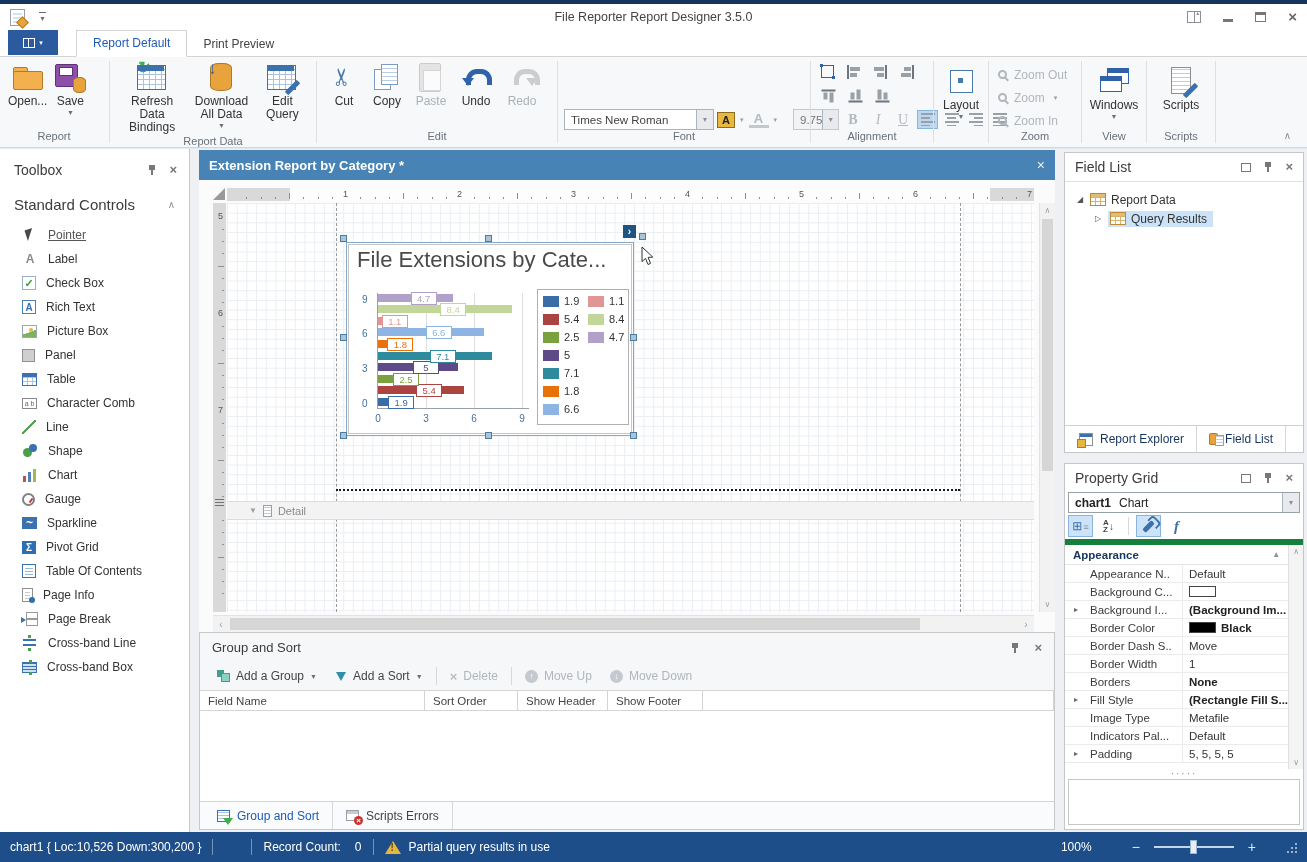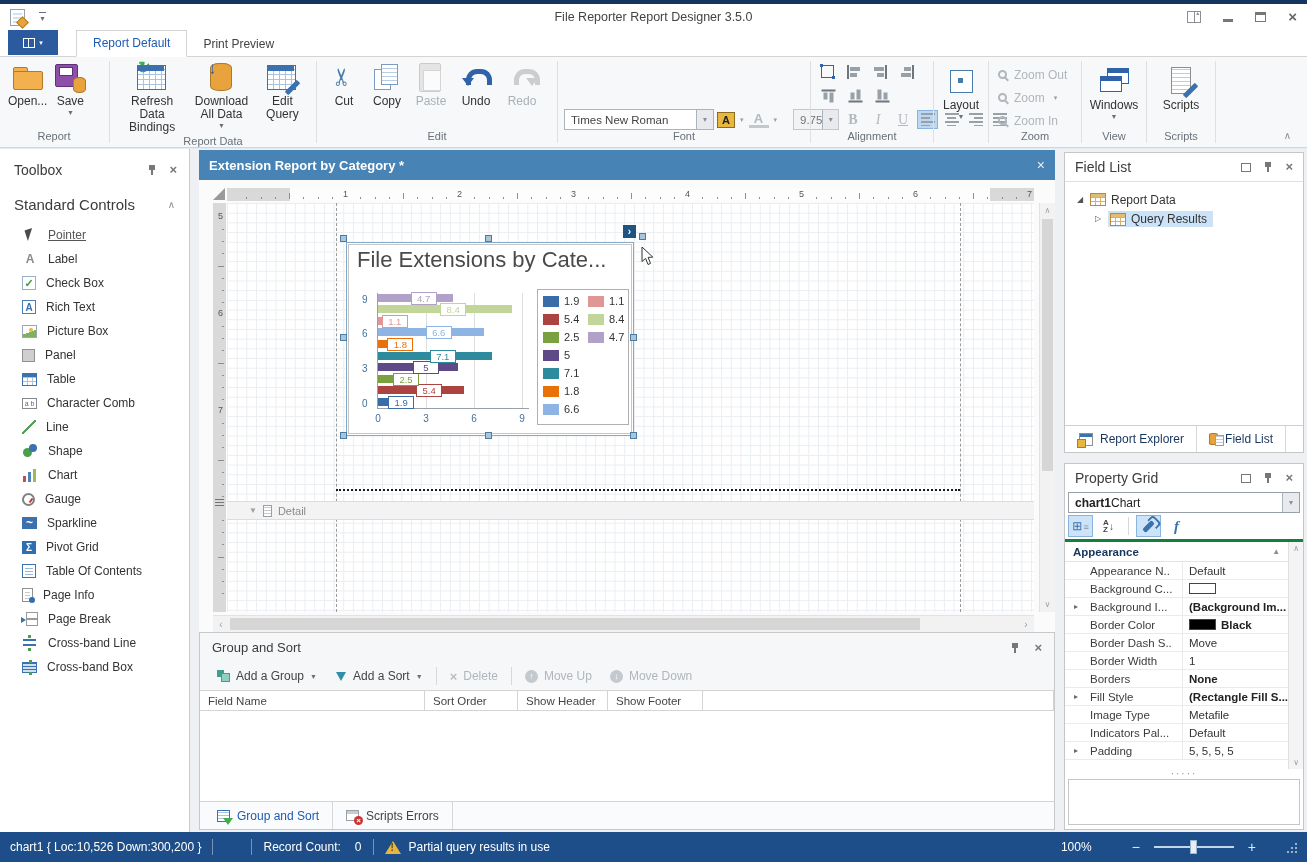--- a/index.html
+++ b/index.html
@@ -242,42 +242,42 @@
 .panel{background:#fff;border:1px solid #c6c6c6;display:flex;flex-direction:column}
 .p-head{height:28px;display:flex;align-items:center;padding:0 10px;font-size:14px;color:#3c3c3c;flex:none}
 .p-hicons{margin-left:auto;display:flex;align-items:center;gap:12px}
 .resto{width:10px;height:9px;border:1px solid #777}
 .fieldlist{height:301px}
 .fl-tree{flex:1;border-top:1px solid #e0e0e0;padding-top:8px;font-size:12px;color:#333}
 .fl-row{display:flex;align-items:center;height:19px;gap:5px}
 .fl-expander{font-size:8px;color:#555;width:10px;text-align:center}
 .tbl-ico-or{width:16px;height:13px;border:1px solid #b98a3e;background:repeating-linear-gradient(90deg,transparent 0 4px,#d9b06a 4px 5px),repeating-linear-gradient(0deg,transparent 0 3px,#d9b06a 3px 4px),#fff;position:relative;flex:none}
 .tbl-ico-or::before{content:"";position:absolute;left:0;top:0;right:0;height:3px;background:#e3bc74}
-.fl-sel{display:flex;align-items:flex-end;gap:5px;background:#cbe2f7;padding:1px 6px 1px 2px}
+.fl-sel{display:flex;align-items:flex-start;gap:5px;background:#cbe2f7;padding:1px 6px 1px 2px}
 .fl-tabs{height:27px;border-top:1px solid #d0d0d0;display:flex;align-items:center;font-size:12px;color:#17365d;padding-left:2px}
 .fl-tab{display:flex;align-items:center;gap:7px;padding:0 12px;height:100%;border-right:1px solid #d8d8d8}
 .rex-ico{width:14px;height:13px;border:1px solid #8a9098;background:linear-gradient(#3b71ad 0 3px,#fff 3px);position:relative}
 .rex-ico::after{content:"";position:absolute;left:-3px;bottom:-3px;width:7px;height:7px;background:#e8b63f;border:1px solid #b07c28}
 .flt-ico{width:9px;height:12px;background:#e8a33d;border:1px solid #ad792a;border-radius:3px/2px;position:relative}
 .flt-ico::after{content:"";position:absolute;right:-7px;top:1px;width:7px;height:9px;background:repeating-linear-gradient(0deg,#fff 0 2px,#c8ccd2 2px 3px);border:1px solid #98a0a8}
 .propgrid{flex:1;margin-top:10px}
 .pg-combo{height:21px;border:1px solid #98a0a8;display:flex;align-items:center;padding-left:6px;font-size:12px;color:#222;margin:0 3px}
-.pg-obj{font-weight:bold;margin-right:0}
+.pg-obj{font-weight:bold;margin-right:8px}
 .pg-toolbar{height:26px;display:flex;align-items:center;gap:3px;padding:2px 3px}
 .pg-tbtn{width:25px;height:22px;display:flex;align-items:center;justify-content:center;border:1px solid transparent}
 .pg-tbtn.active{background:#cde3f7;border-color:#8ab4e0}
 .cat-ico{font-size:12px;color:#3b71ad}
 .cat-ico::after{content:"≡";font-size:9px;color:#8a9098;margin-left:1px}
 .pg-azwrap{display:flex;align-items:center}
 .azl{display:flex;flex-direction:column;font-size:8px;line-height:7px;font-weight:bold;color:#444}
 .azarr{font-size:10px;color:#444}
 .wrench{width:5px;height:13px;background:#3b71ad;border-radius:2px;transform:rotate(45deg);position:relative}
 .wrench::before{content:"";position:absolute;top:-5px;left:-3px;width:9px;height:6px;border:2px solid #3b71ad;border-bottom:none;border-radius:4px 4px 0 0}
 .f-ico{font-family:"Liberation Serif",serif;font-style:italic;font-weight:bold;font-size:15px;color:#3b71ad}
-.pg-grid{flex:1;border-top:3px solid #15803d;position:relative;font-size:11.5px;overflow:hidden}
+.pg-grid{flex:1;border-top:6px solid #15803d;position:relative;font-size:11.5px;overflow:hidden}
 .pg-rows{margin-right:15px}
 .pg-cat{height:20px;display:flex;align-items:center;padding-left:8px;font-weight:bold;color:#17365d;border-bottom:1px solid #e4e4e4}
 .pg-cat .chev{margin-left:auto;margin-right:8px;font-size:8px;color:#8a9098;font-weight:normal}
 .pg-row{height:18px;display:flex;border-bottom:1px solid #ebebeb}
 .pg-lab{width:118px;padding-left:25px;color:#3c3c3c;display:flex;align-items:center;border-right:1px solid #ebebeb;position:relative;overflow:hidden;white-space:nowrap}
 .pg-arrow{position:absolute;left:9px;font-size:8px;color:#666}
 .pg-val{flex:1;padding-left:6px;display:flex;align-items:center;color:#333;gap:5px;overflow:hidden;white-space:nowrap}
 .pg-val.bold{font-weight:bold;color:#222}
 .pg-sw{width:27px;height:11px;border:1px solid #444;flex:none}
 .pg-scroll{position:absolute;right:0;top:0;bottom:0;width:15px;background:#f4f4f4;border-left:1px solid #e0e0e0}

